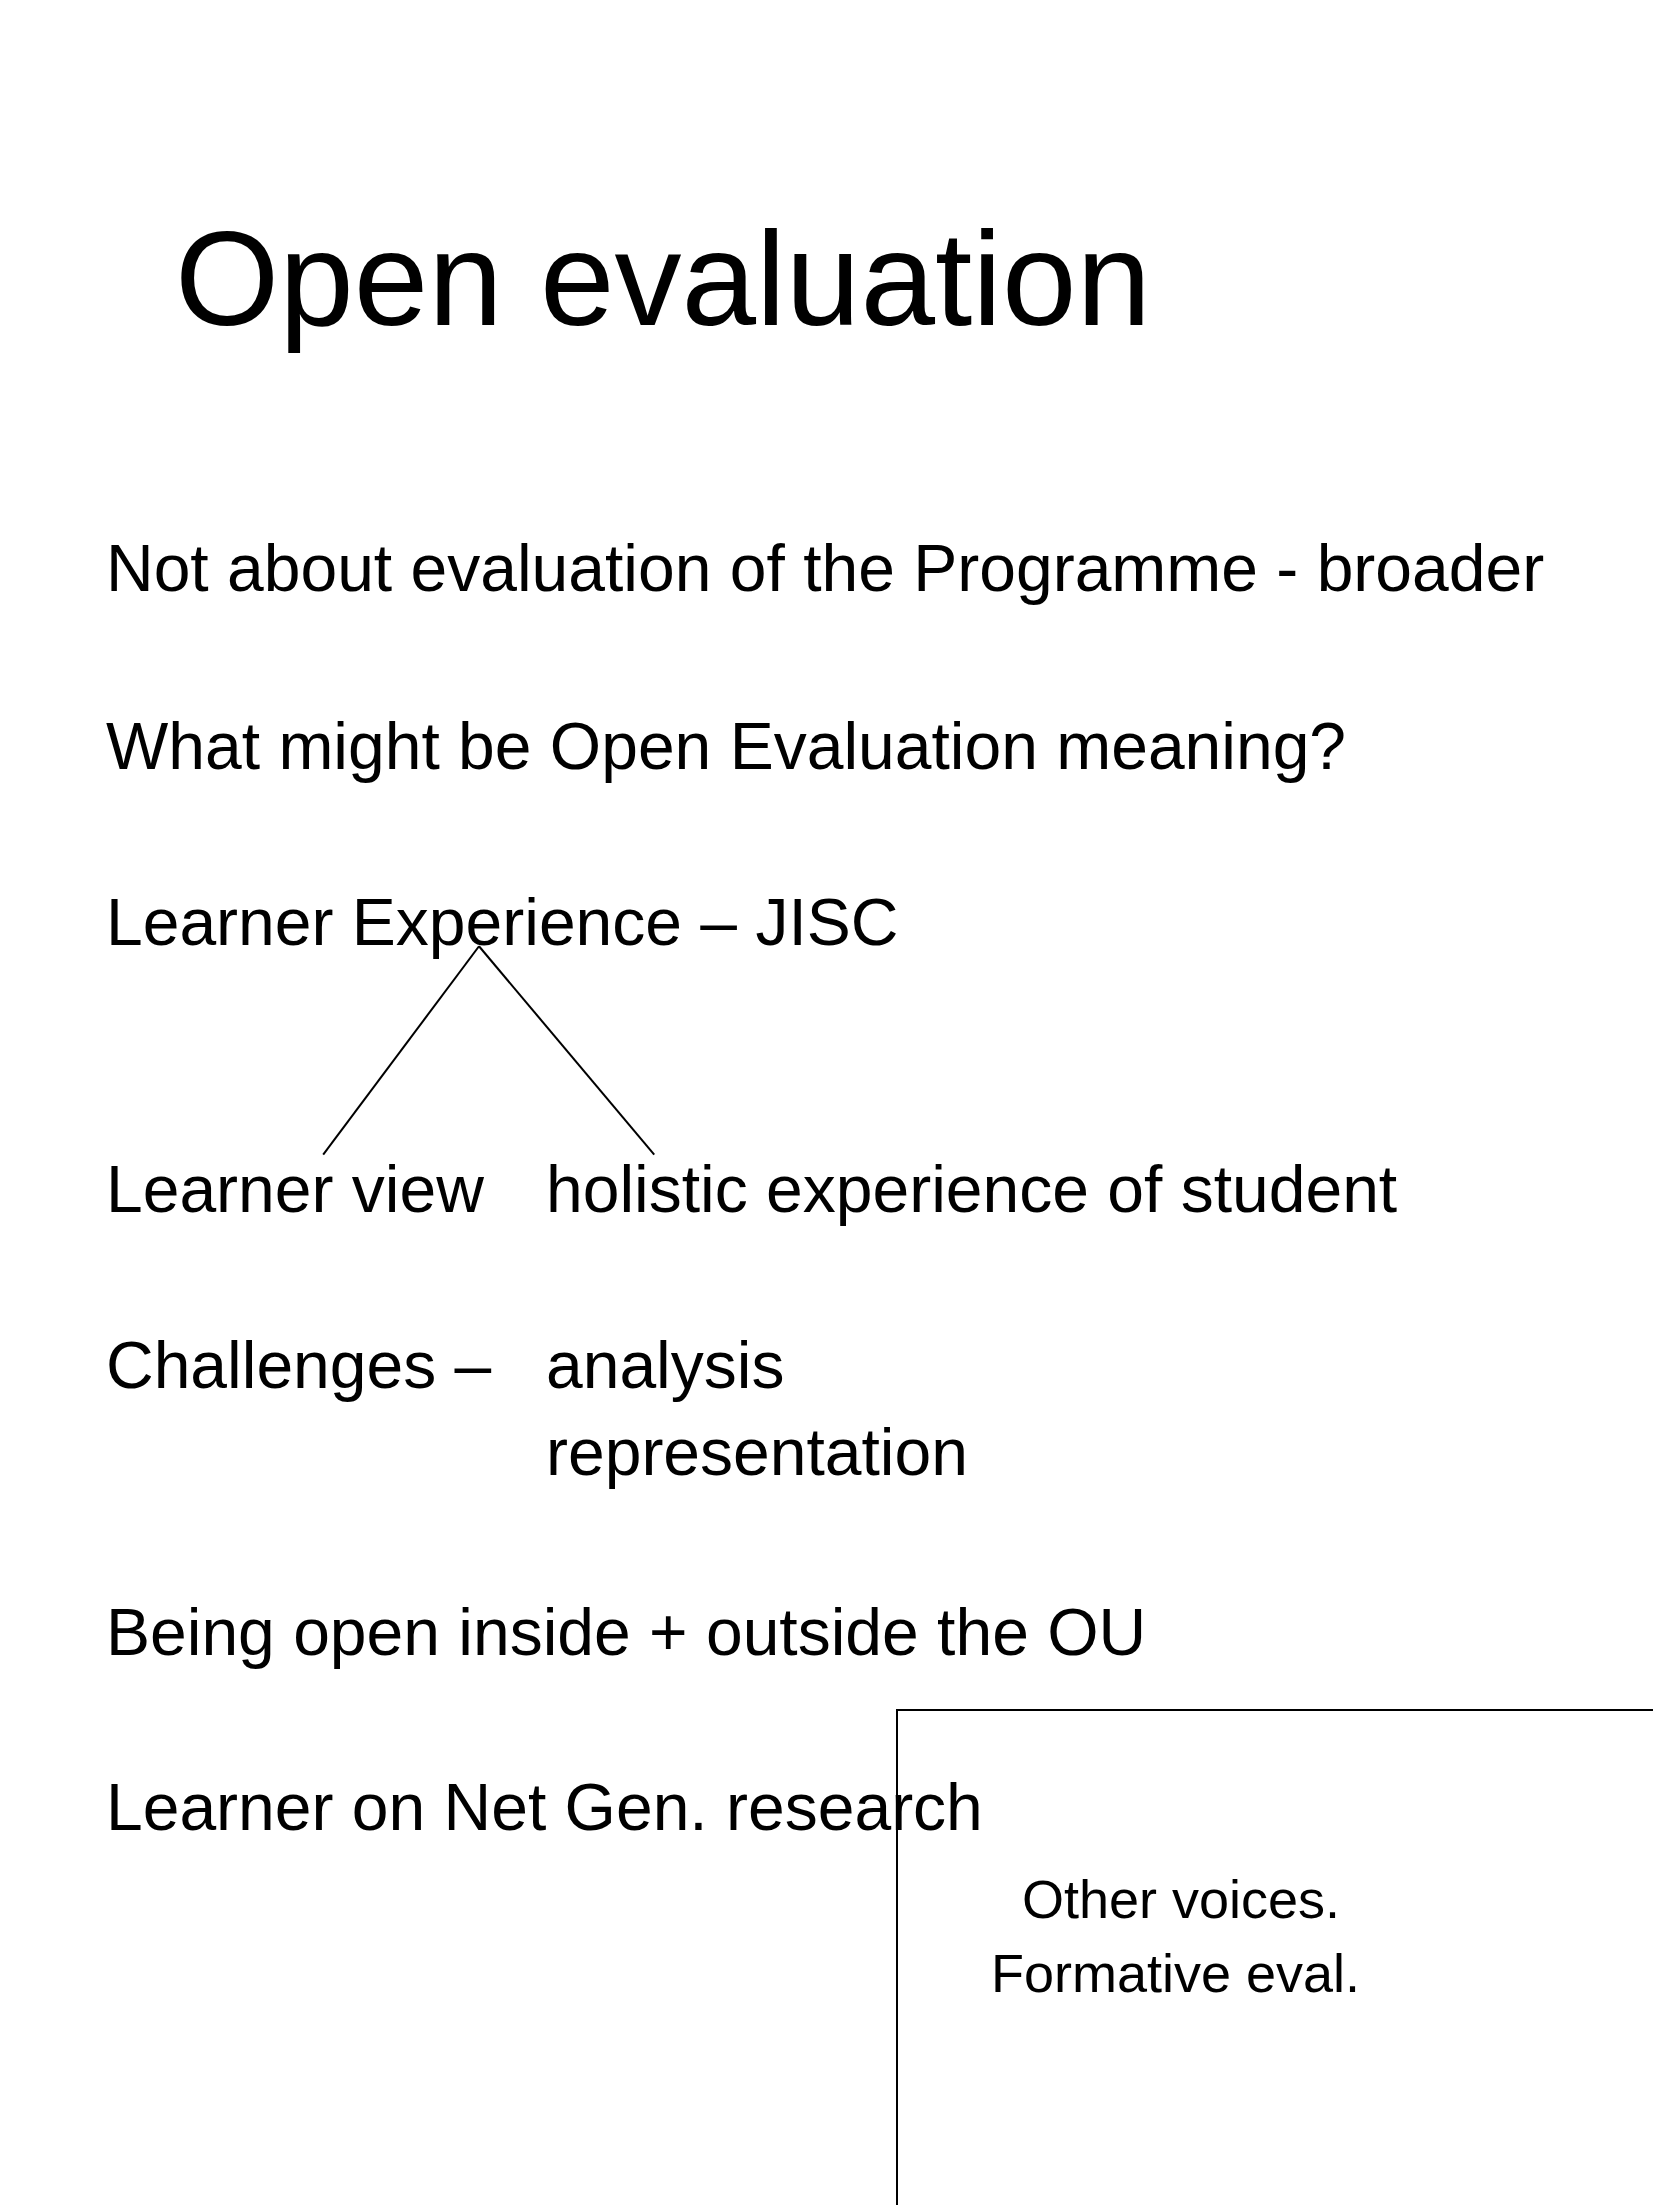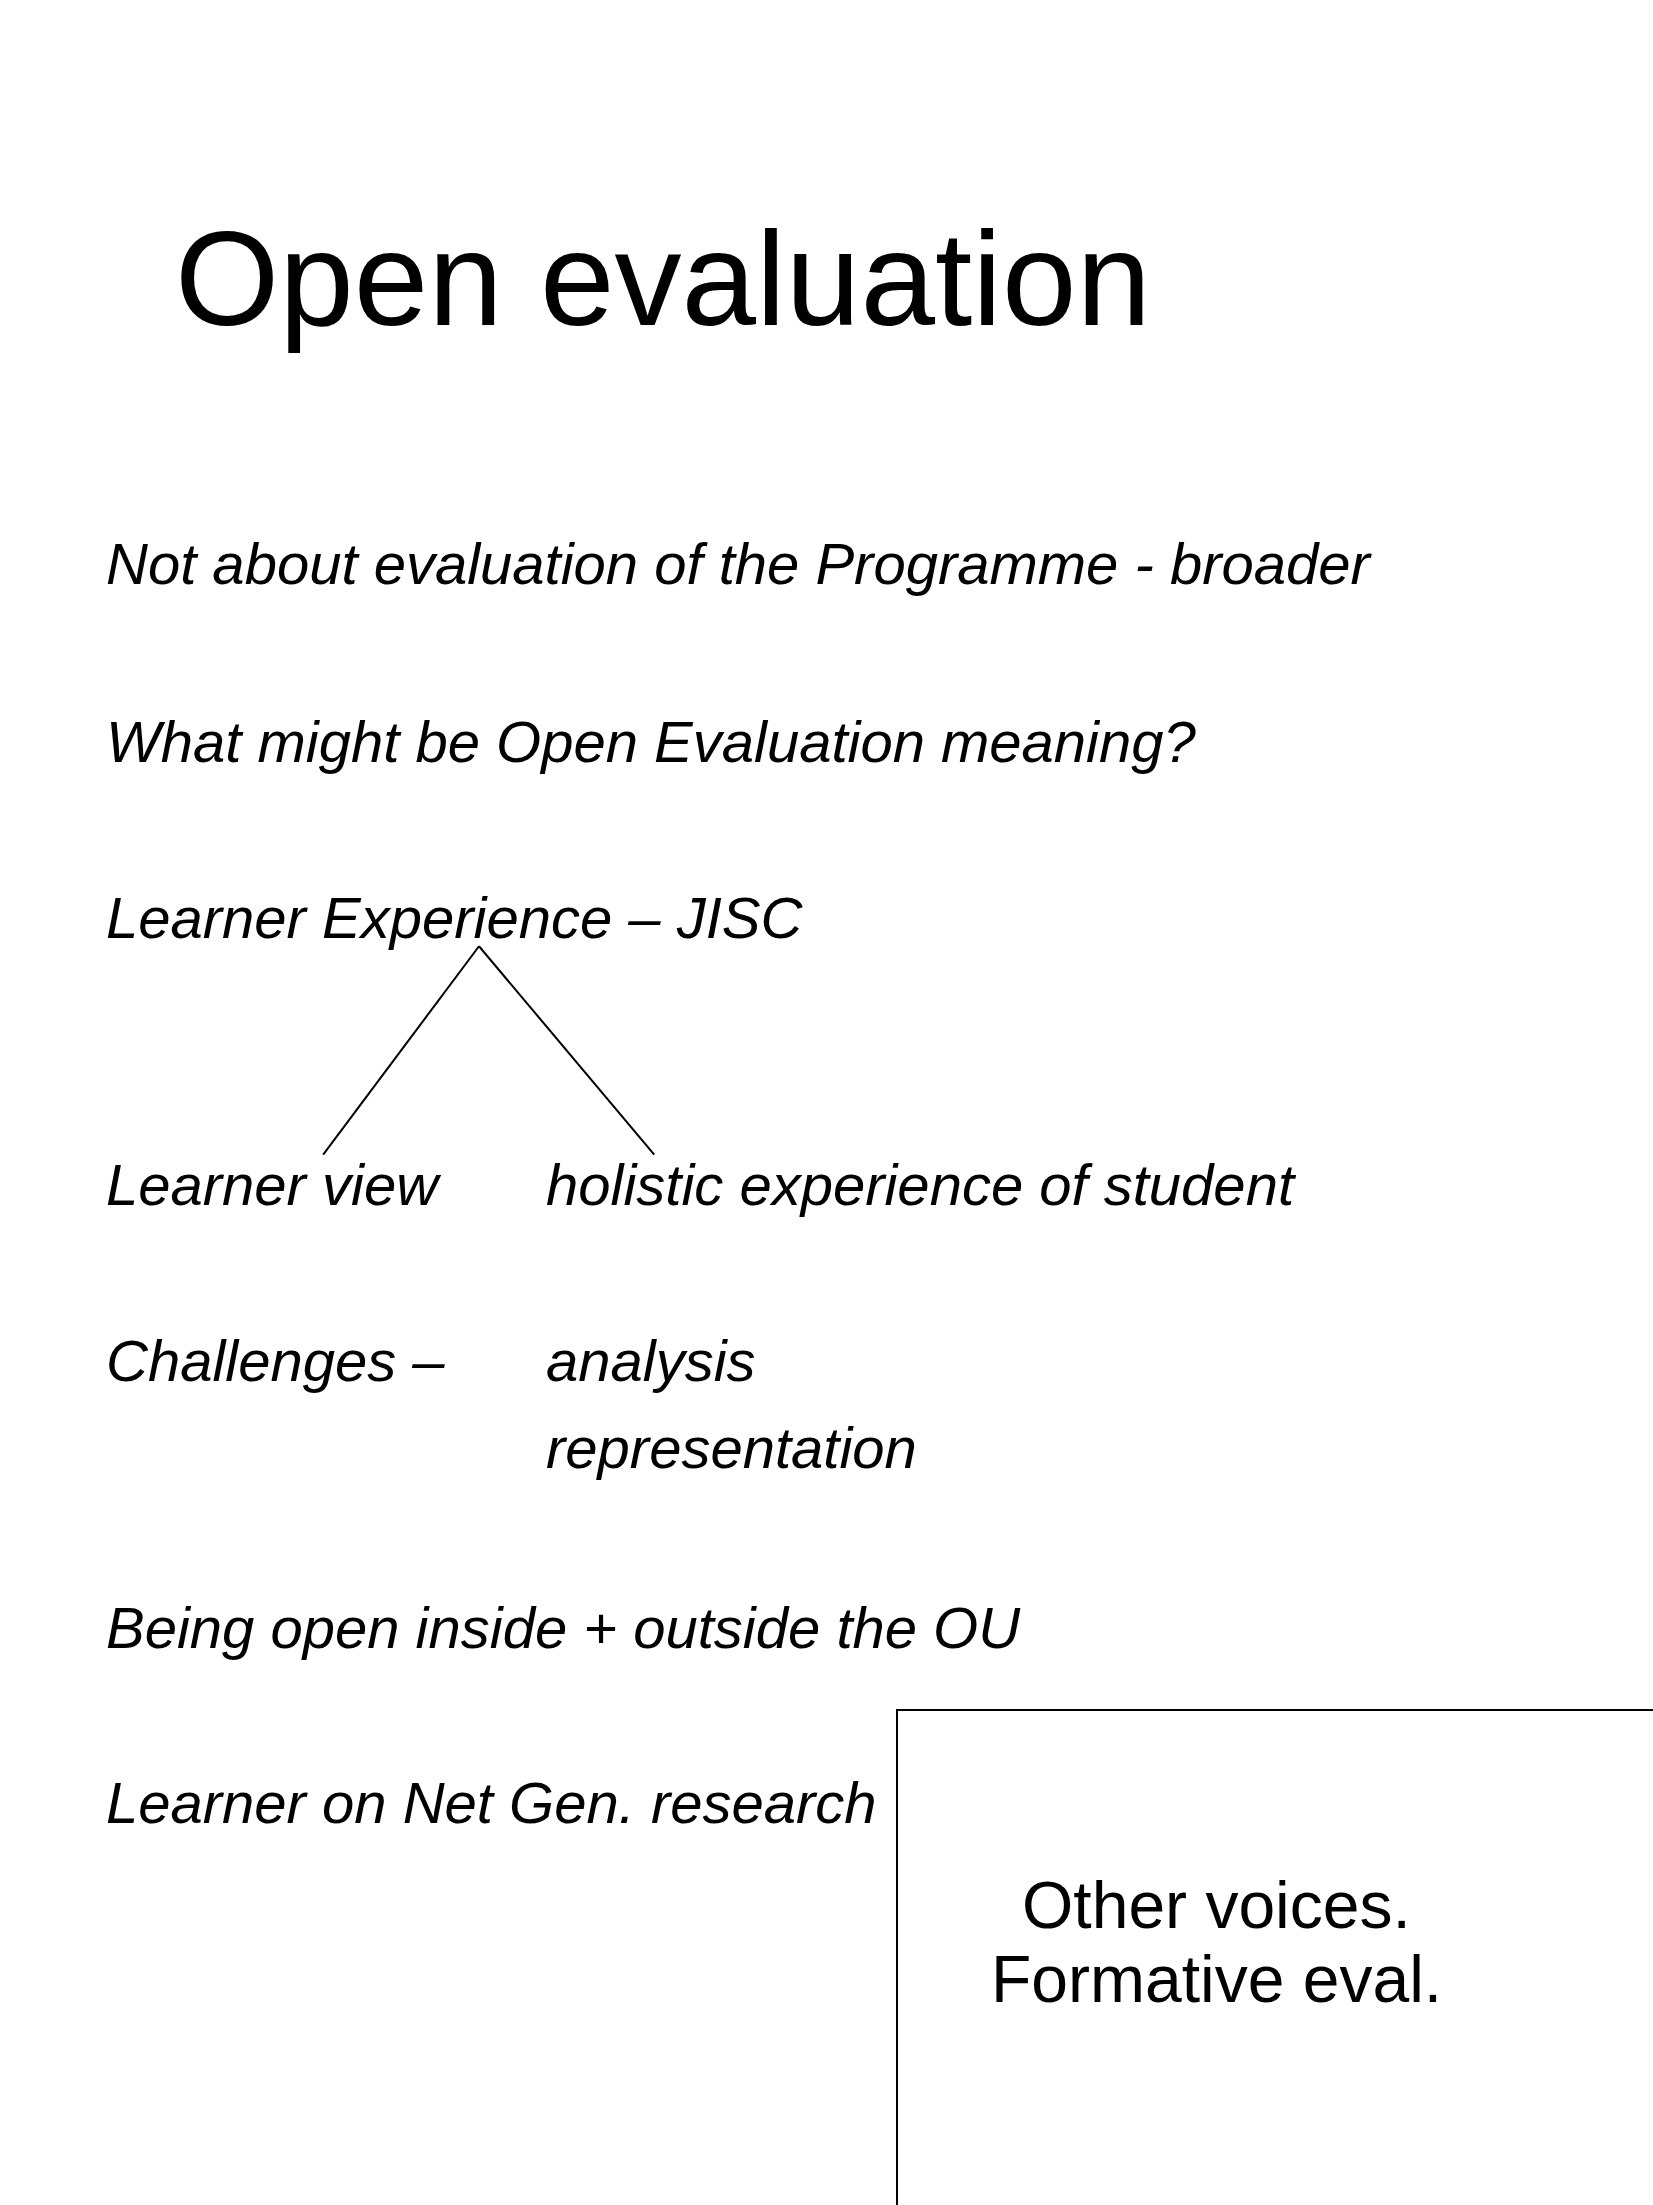--- a/index.html
+++ b/index.html
@@ -1,21 +1,21 @@
 <!DOCTYPE html>
 <html style="font-size:13px"><head>
   <meta charset="utf-8">
   <style>
     html, body { margin: 0; padding: 0; background: #ffffff; }
     body { width: 1654px; height: 2205px; position: relative; overflow: hidden;
            font-family: "Liberation Sans", sans-serif; color: #000; }
     .t { position: absolute; white-space: nowrap; line-height: 1; }
     .title { font-size: 134px; left: 0; width: 1326px; text-align: center; top: 212px; }
-    .body-line { font-size: 58px; font-style: italic; }
-    .note { font-size: 66px; }
+    .body-line { font-size: 66px; }
+    .note { font-size: 54px; }
     svg.lines { position: absolute; left: 0; top: 0; width: 1654px; height: 2205px; pointer-events: none; }
     .box { position: absolute; left: 896px; top: 1709px; width: 775px; height: 565px;
            border-left: 2.4px solid #000; border-top: 2.4px solid #000; box-sizing: border-box; }
   </style>
 </head>
 <body>
 
 <div class="t title">Open evaluation</div>
 
 <div class="t body-line" style="left:106px; top:535px;">Not about evaluation of the Programme - broader</div>

